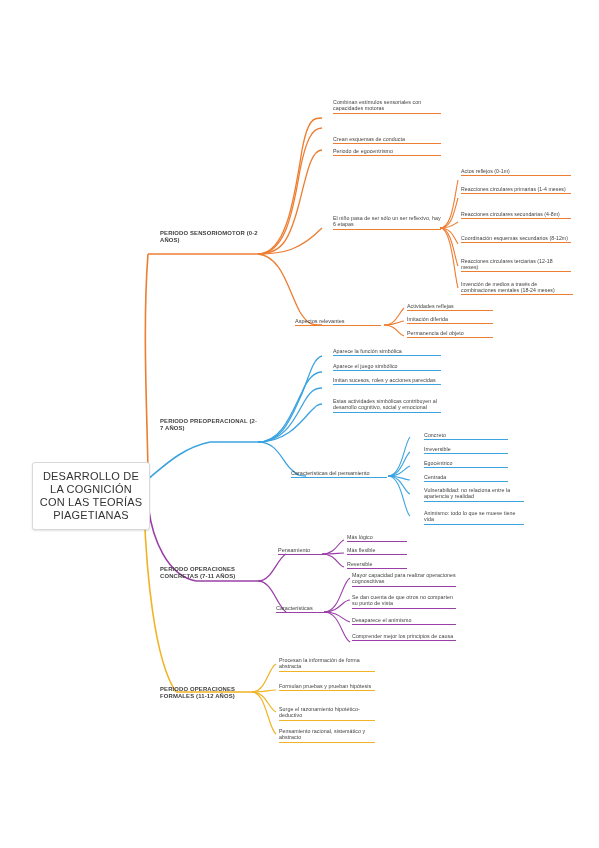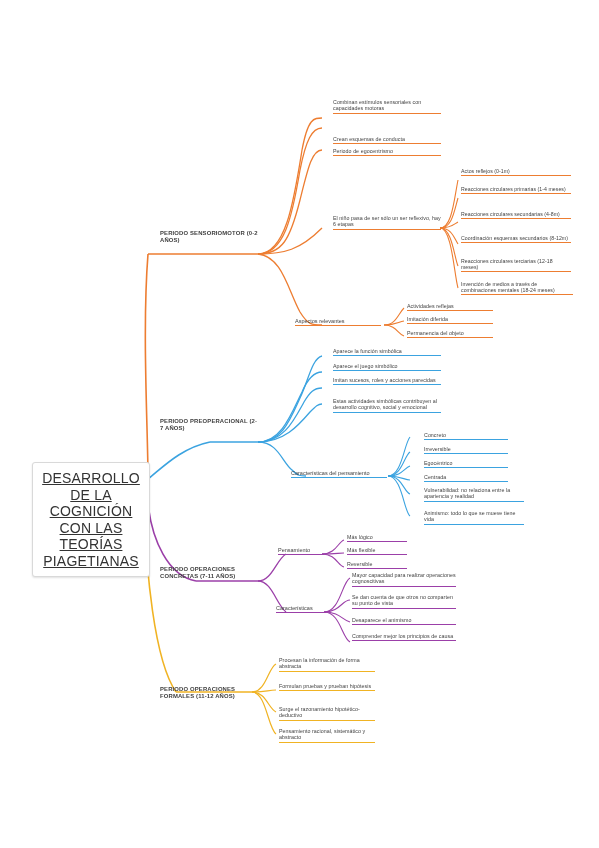--- a/index.html
+++ b/index.html
@@ -28,25 +28,24 @@
     color:#2b2b2b;
     white-space:normal;
   }
   
   .root{
     background:#ffffff;
     border:1px solid #d9d9d9;
     border-radius:3px;
     box-shadow:0 1px 2px rgba(0,0,0,.12);
     text-align:center;
-    font-size:14px;
+    font-size:11px;
     letter-spacing:.2px;
     padding:7px 6px;
     color:#333;
-    text-decoration:underline;
   }
   
   .topic{
     font-size:5.9px;
     font-weight:bold;
     letter-spacing:.15px;
     color:#3f3f3f;
     padding-bottom:1px;
   }
   

